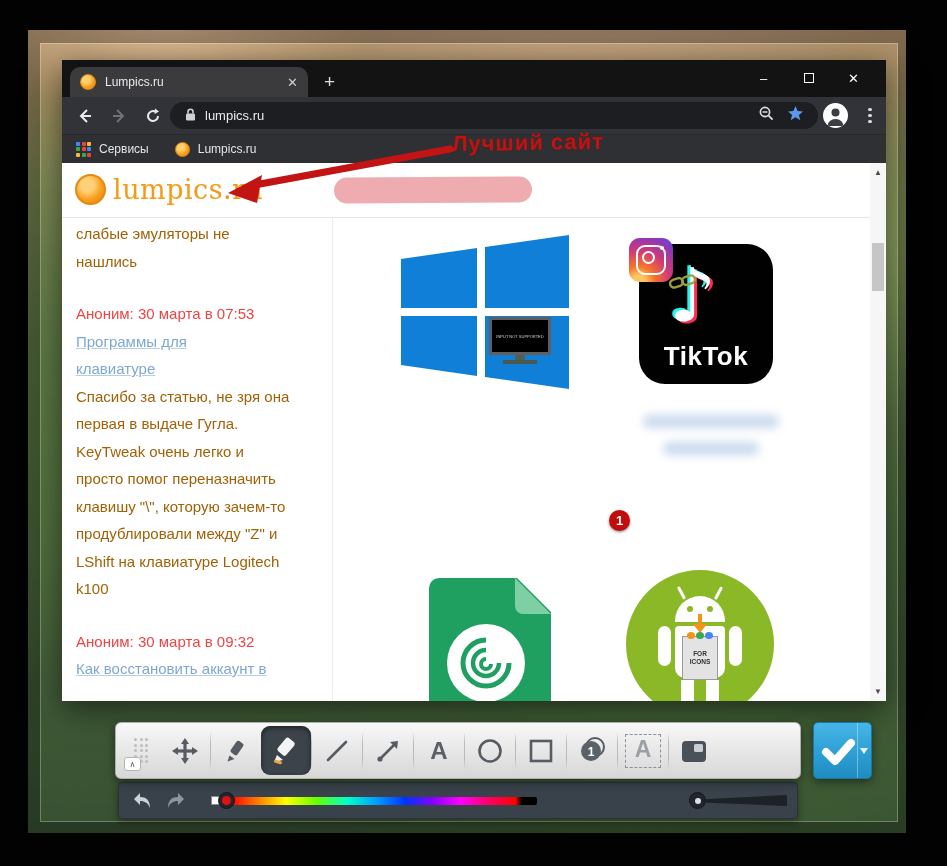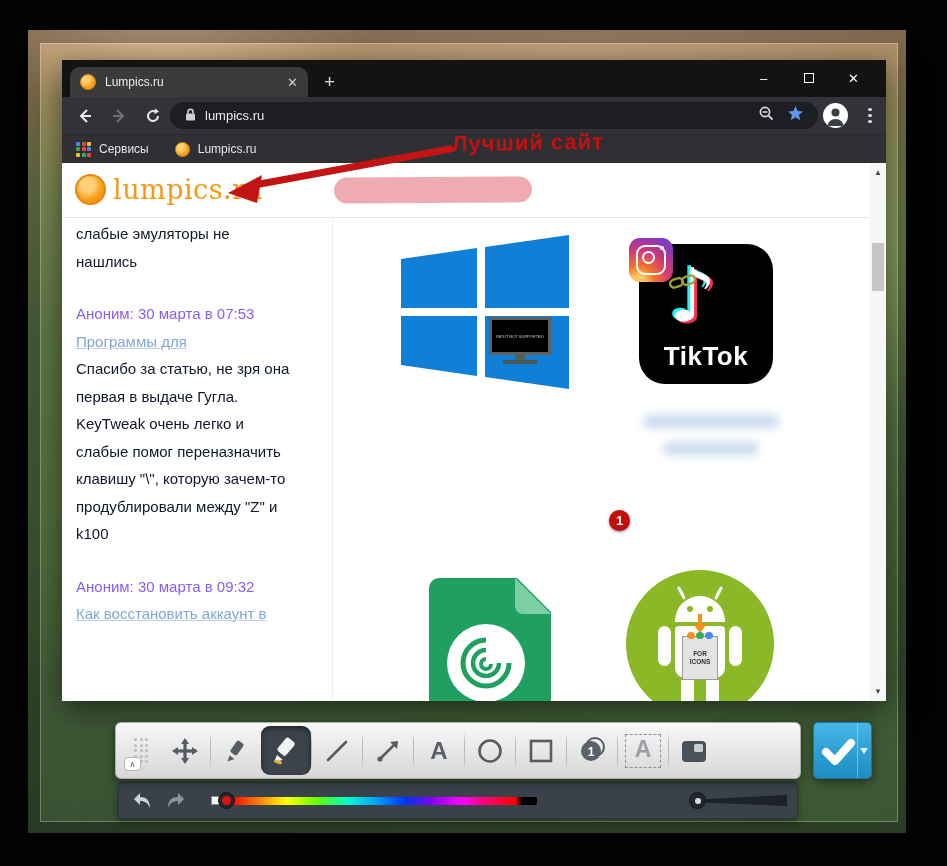--- a/index.html
+++ b/index.html
@@ -59,22 +59,22 @@
     border:2px solid #e8890f;}
   .slogo .ltxt{font-family:"DejaVu Serif",serif;font-size:27px;color:#f59a14;letter-spacing:.5px;}
   .snav{position:absolute;right:36px;top:0;height:55px;display:flex;align-items:center;gap:23px;}
   .snav span{font-size:15px;color:#5b6770;}
   .pg-scroll{position:absolute;right:0;top:0;width:16px;height:538px;background:#f6f6f6;z-index:5;}
   .pg-scroll .ar{position:absolute;left:0;width:16px;height:15px;text-align:center;font-size:8px;color:#4a4a4a;line-height:15px;}
   .pg-scroll .thumb{position:absolute;left:2px;top:80px;width:12px;height:48px;background:#c6c6c6;}
   .content{position:absolute;left:0;top:55px;right:16px;bottom:0;}
   .sb{position:absolute;left:14px;top:2px;width:248px;}
   .sb-line{font-size:15px;line-height:27.5px;white-space:nowrap;}
-  .sb-text{color:#0f172a;}
-  .sb-author{color:#8b5cf6;}
+  .sb-text{color:#a16207;}
+  .sb-author{color:#ef4444;}
   .sb-link{color:#7fa7d6;text-decoration:underline;text-decoration-color:#b9cfe8;}
   .gap{margin-top:25px;}
   .vdiv{position:absolute;left:270px;top:0;bottom:0;width:1px;background:#ededed;}
   .main{position:absolute;left:271px;right:0;top:0;bottom:0;overflow:hidden;}
   
   .winlogo{position:absolute;left:68px;top:17px;width:170px;height:158px;}
   .monitor{position:absolute;left:88px;top:82px;width:62px;height:48px;}
   .monitor .scr{width:62px;height:38px;background:#000;border:3px solid #5f5f5f;display:flex;align-items:center;justify-content:center;}
   .monitor .scr span{color:#cfcfcf;font-size:4px;white-space:nowrap;}
   .monitor .neck{width:10px;height:5px;background:#4f5f57;margin:0 auto;}
@@ -282,26 +282,28 @@
         <span class="ar" style="bottom:2px;">▼</span>
       </div>
 
       <div class="content">
         <div class="sb">
 
         <div class="sb-line sb-text">слабые эмуляторы не</div>
             <div class="sb-line sb-text">нашлись</div>
             <div class="sb-line sb-author gap">Аноним: 30 марта в 07:53</div>
             <div class="sb-line sb-link">Программы для</div>
+            <div class="sb-line sb-link">клавиатуре</div>
             <div class="sb-line sb-text">Спасибо за статью, не зря она</div>
             <div class="sb-line sb-text">первая в выдаче Гугла.</div>
             <div class="sb-line sb-text">KeyTweak очень легко и</div>
-            <div class="sb-line sb-text">слабые помог переназначить</div>
+            <div class="sb-line sb-text">просто помог переназначить</div>
             <div class="sb-line sb-text">клавишу "\", которую зачем-то</div>
             <div class="sb-line sb-text">продублировали между "Z" и</div>
+            <div class="sb-line sb-text">LShift на клавиатуре Logitech</div>
             <div class="sb-line sb-text">k100</div>
             <div class="sb-line sb-author gap">Аноним: 30 марта в 09:32</div>
             <div class="sb-line sb-link">Как восстановить аккаунт в</div>
           </div>
         <div class="vdiv"></div>
 
         <div class="main">
 
           <div class="winlogo">
             <svg width="170" height="158" viewBox="0 0 170 158">

